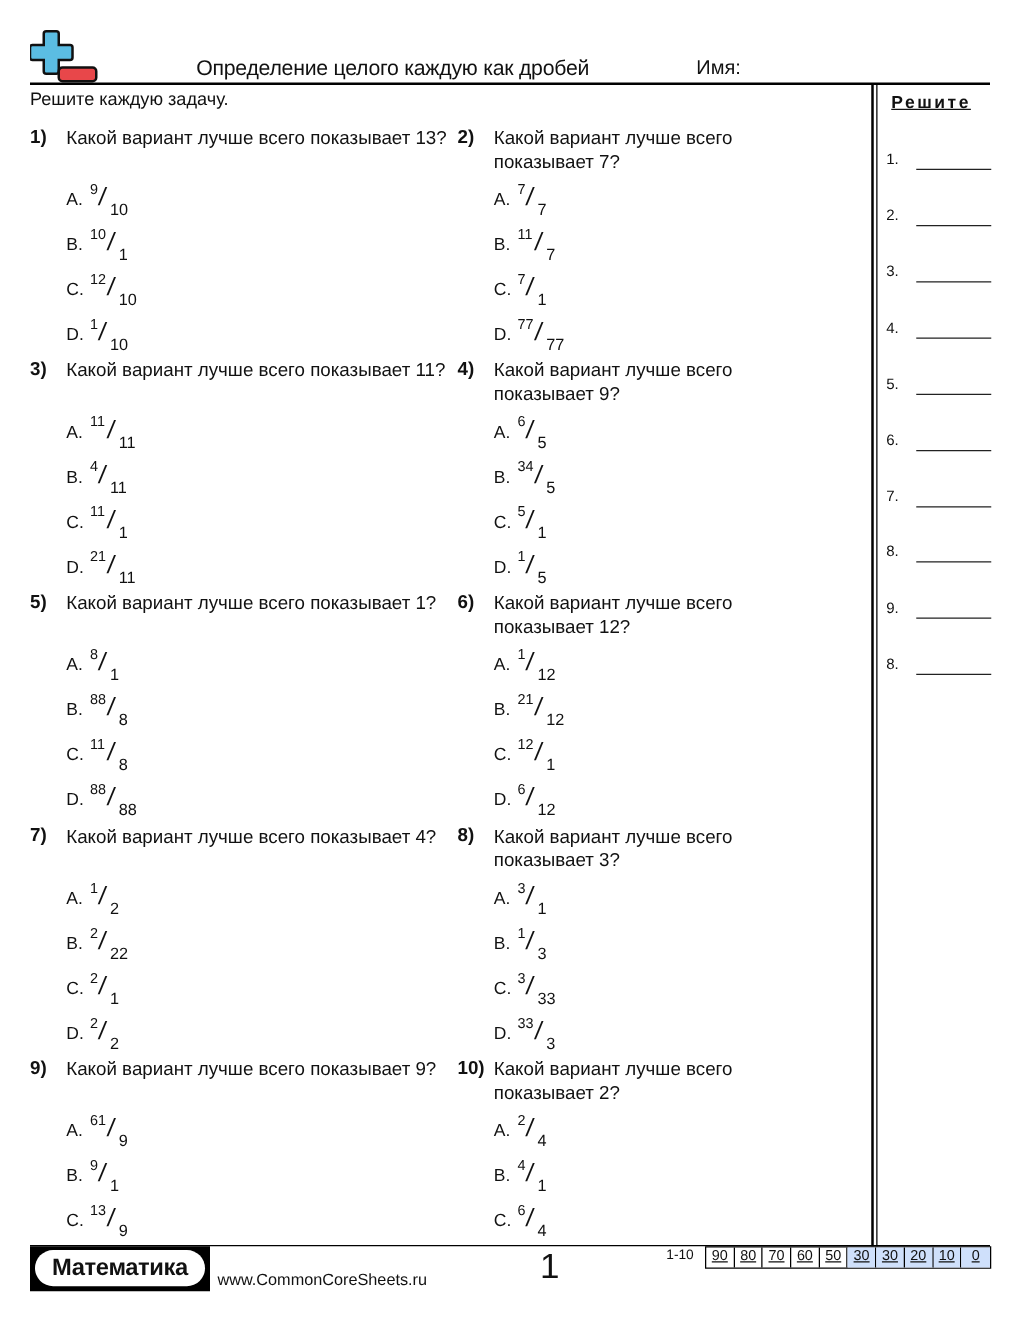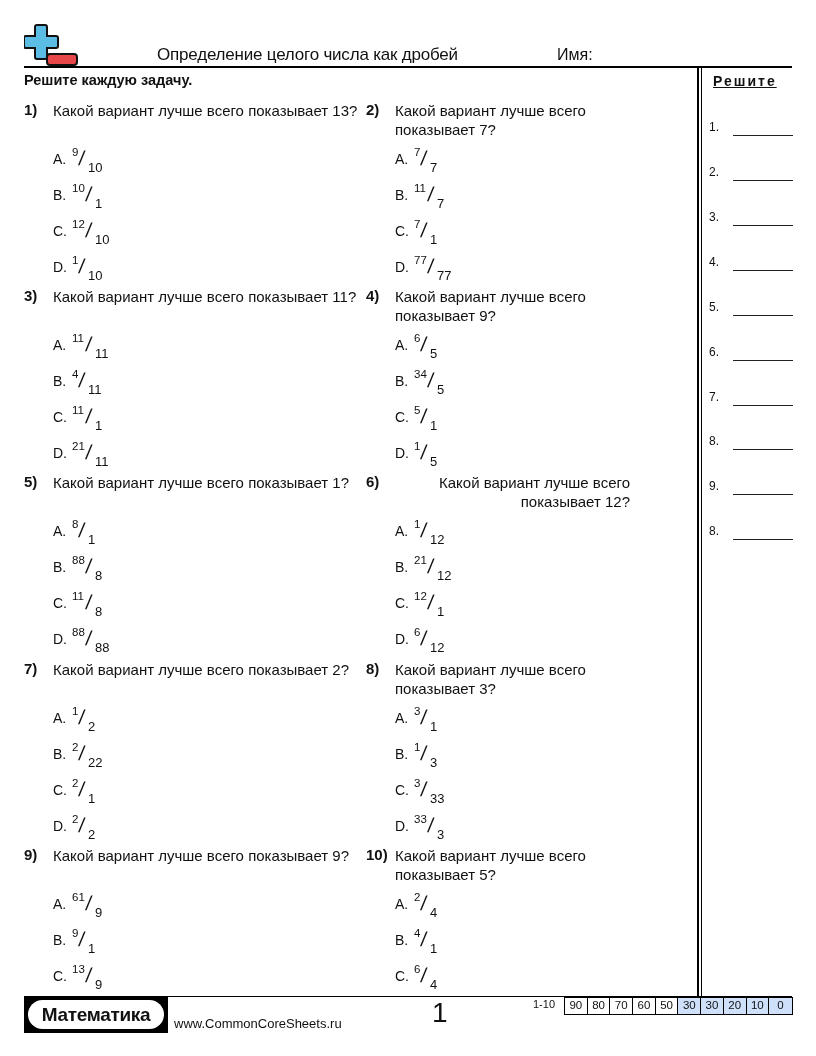--- a/index.html
+++ b/index.html
@@ -4,21 +4,21 @@
   <style>
     * { box-sizing: border-box; margin: 0; padding: 0; }
     html, body { width: 816px; height: 1056px; background: #fff; overflow: hidden; }
     body { position: relative; font-family: "Liberation Sans", "DejaVu Sans", sans-serif; color: #111; }
 
     .logo { position: absolute; left: 24px; top: 24px; width: 56px; height: 44px; }
     .title { position: absolute; left: 157px; top: 45px; font-size: 17px; letter-spacing: -0.2px; }
     .name-label { position: absolute; left: 557px; top: 46px; font-size: 16px; }
     .top-rule { position: absolute; left: 24px; top: 66px; width: 768px; height: 2px; background: #000; }
 
-    .instr { position: absolute; left: 24px; top: 72px; font-size: 14.5px; font-weight: bold; }
+    .instr { position: absolute; left: 24px; top: 72px; font-size: 14.5px; font-weight: normal; }
 
     .vdiv1 { position: absolute; left: 697px; top: 67px; width: 2px; height: 930px; background: #000; }
     .vdiv2 { position: absolute; left: 701px; top: 67px; width: 1px; height: 930px; background: #000; }
 
     .answers-title { position: absolute; left: 713px; top: 73px; font-size: 14px; font-weight: bold; text-decoration: underline; letter-spacing: 2px; }
     .ans-row { position: absolute; left: 709px; width: 84px; height: 18px; }
     .ans-num { position: absolute; left: 0; bottom: 2px; font-size: 12px; }
     .ans-line { position: absolute; left: 24px; right: 0; bottom: 0; height: 1px; background: #222; }
 
     .problem { position: absolute; width: 340px; }
@@ -31,33 +31,33 @@
     .choice .den { position: absolute; top: 14px; font-size: 13px; }
 
     .footer-rule { position: absolute; left: 24px; top: 996px; width: 768px; height: 1px; background: #000; }
     .brand-box { position: absolute; left: 24px; top: 997px; width: 144px; height: 36px; background: #000; }
     .brand-pill { position: absolute; left: 4px; top: 3px; width: 136px; height: 29px; background: #fff; border-radius: 15px; font-size: 19px; font-weight: bold; text-align: center; line-height: 29px; letter-spacing: -0.3px; }
     .site { position: absolute; left: 174px; top: 1016px; font-size: 13px; }
     .page-num { position: absolute; left: 432px; top: 997px; font-size: 28px; }
 
     .score-label { position: absolute; left: 533px; top: 998px; font-size: 11px; }
     .score-table { position: absolute; left: 564px; top: 997px; display: flex; border: 1px solid #000; }
-    .score-cell { width: 22.7px; height: 16px; font-size: 11.5px; text-align: center; line-height: 15px; border-right: 1px solid #000; }
+    .score-cell { width: 22.7px; height: 16px; font-size: 11.5px; text-align: center; line-height: 15px; border-right: 1px solid #000; text-decoration: underline; }
     .score-cell:last-child { border-right: none; }
     .score-cell.hl { background: #cfe0fb; }
   </style>
 </head>
 <body>
 
 <svg class="logo" viewBox="0 0 56 44">
   <path d="M13 1 h8 a2 2 0 0 1 2 2 v9 h9 a2 2 0 0 1 2 2 v8 a2 2 0 0 1 -2 2 h-9 v9 a2 2 0 0 1 -2 2 h-8 a2 2 0 0 1 -2 -2 v-9 h-9 a2 2 0 0 1 -2 -2 v-8 a2 2 0 0 1 2 -2 h9 v-9 a2 2 0 0 1 2 -2 z" fill="#5bbde3" stroke="#111" stroke-width="2"></path>
   <rect x="23" y="30" width="30" height="11" rx="3" fill="#e8474a" stroke="#111" stroke-width="2"></rect>
 </svg>
 
-<div class="title">Определение целого числа как дробей</div>
+<div class="title">Определение целого каждую как дробей</div>
 <div class="name-label">Имя:</div>
 <div class="top-rule"></div>
 <div class="instr">Решите каждую задачу.</div>
 
 <div class="vdiv1"></div>
 <div class="vdiv2"></div>
 
 <div class="answers-title">Решите</div>
 <div id="answers-list">
     <div class="ans-row" style="top: 118px;">
@@ -238,21 +238,21 @@
       </div>
       <div class="choice" style="top: 153px;">
         <span class="lbl">D.</span>
         <span class="num" style="left: 19px;">88</span>
         <span class="slash" style="left: 33px;">/</span>
         <span class="den" style="left: 42px;">88</span>
       </div>
     </div>
     <div class="problem" style="left: 366px; top: 473px;">
       <div class="p-num">6)</div>
-      <div class="p-text" style="width: 235px; text-align: right;">Какой вариант лучше всего показывает 12?</div>
+      <div class="p-text" style="width: 235px;">Какой вариант лучше всего показывает 12?</div>
       <div class="choice" style="top: 45px;">
         <span class="lbl">A.</span>
         <span class="num" style="left: 19px;">1</span>
         <span class="slash" style="left: 26px;">/</span>
         <span class="den" style="left: 35px;">12</span>
       </div>
       <div class="choice" style="top: 81px;">
         <span class="lbl">B.</span>
         <span class="num" style="left: 19px;">21</span>
         <span class="slash" style="left: 33px;">/</span>
@@ -266,21 +266,21 @@
       </div>
       <div class="choice" style="top: 153px;">
         <span class="lbl">D.</span>
         <span class="num" style="left: 19px;">6</span>
         <span class="slash" style="left: 26px;">/</span>
         <span class="den" style="left: 35px;">12</span>
       </div>
     </div>
     <div class="problem" style="left: 24px; top: 660px;">
       <div class="p-num">7)</div>
-      <div class="p-text">Какой вариант лучше всего показывает 2?</div>
+      <div class="p-text">Какой вариант лучше всего показывает 4?</div>
       <div class="choice" style="top: 45px;">
         <span class="lbl">A.</span>
         <span class="num" style="left: 19px;">1</span>
         <span class="slash" style="left: 26px;">/</span>
         <span class="den" style="left: 35px;">2</span>
       </div>
       <div class="choice" style="top: 81px;">
         <span class="lbl">B.</span>
         <span class="num" style="left: 19px;">2</span>
         <span class="slash" style="left: 26px;">/</span>
@@ -344,21 +344,21 @@
       </div>
       <div class="choice" style="top: 117px;">
         <span class="lbl">C.</span>
         <span class="num" style="left: 19px;">13</span>
         <span class="slash" style="left: 33px;">/</span>
         <span class="den" style="left: 42px;">9</span>
       </div>
     </div>
     <div class="problem" style="left: 366px; top: 846px;">
       <div class="p-num">10)</div>
-      <div class="p-text" style="width: 235px;">Какой вариант лучше всего показывает 5?</div>
+      <div class="p-text" style="width: 235px;">Какой вариант лучше всего показывает 2?</div>
       <div class="choice" style="top: 45px;">
         <span class="lbl">A.</span>
         <span class="num" style="left: 19px;">2</span>
         <span class="slash" style="left: 26px;">/</span>
         <span class="den" style="left: 35px;">4</span>
       </div>
       <div class="choice" style="top: 81px;">
         <span class="lbl">B.</span>
         <span class="num" style="left: 19px;">4</span>
         <span class="slash" style="left: 26px;">/</span>

